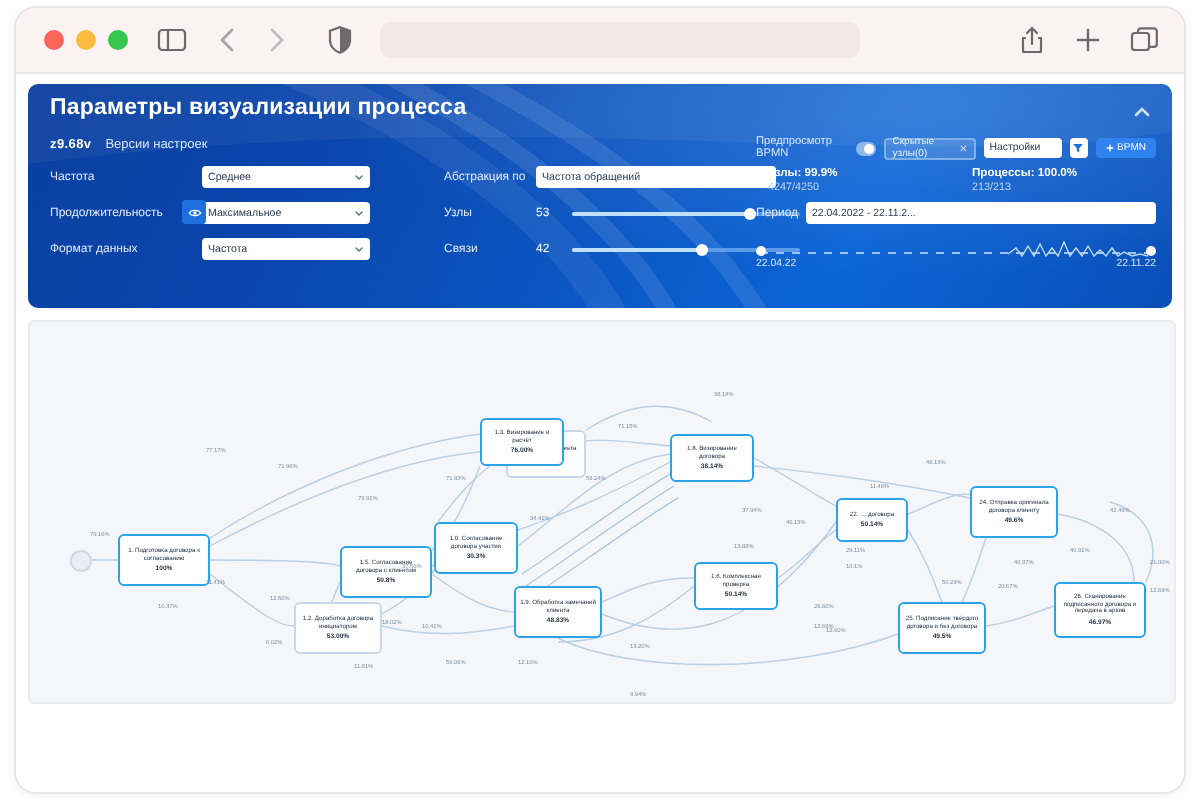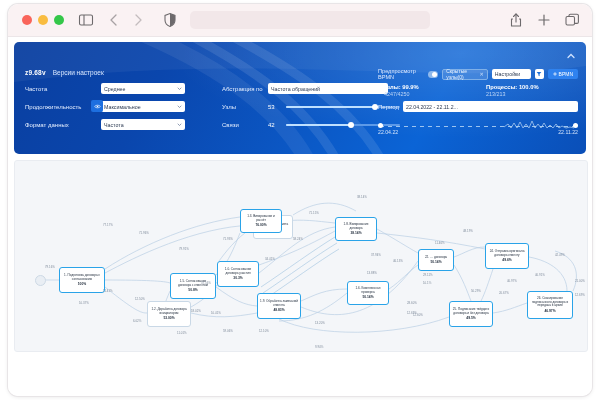--- a/index.html
+++ b/index.html
@@ -217,20 +217,21 @@
             <path d="M150 -20 C 250 30, 300 70, 330 132"></path>
             <path d="M190 -20 C 290 30, 345 70, 375 132"></path>
           </g>
           <g fill="none" stroke="rgba(255,255,255,0.07)" stroke-width="16">
             <path d="M100 -20 C 215 25, 275 75, 300 132"></path>
           </g>
           <path d="M0 0 H572 V24 C 430 46, 250 8, 0 40 Z" fill="rgba(255,255,255,0.05)"></path>
         </svg>
       </div>
 
+      <div class="panel-title">Параметры визуализации процесса</div>
       <div class="panel-collapse">
         <svg viewBox="0 0 12 12" fill="none" stroke="#cfe2ff" stroke-width="1.3" stroke-linecap="round">
           <polyline points="3,7.5 6,4.5 9,7.5"></polyline>
         </svg>
       </div>
 
       <div class="ver-row">
         <span class="ver-badge">z9.68v</span>
         <span class="ver-link">Версии настроек</span>
       </div>

